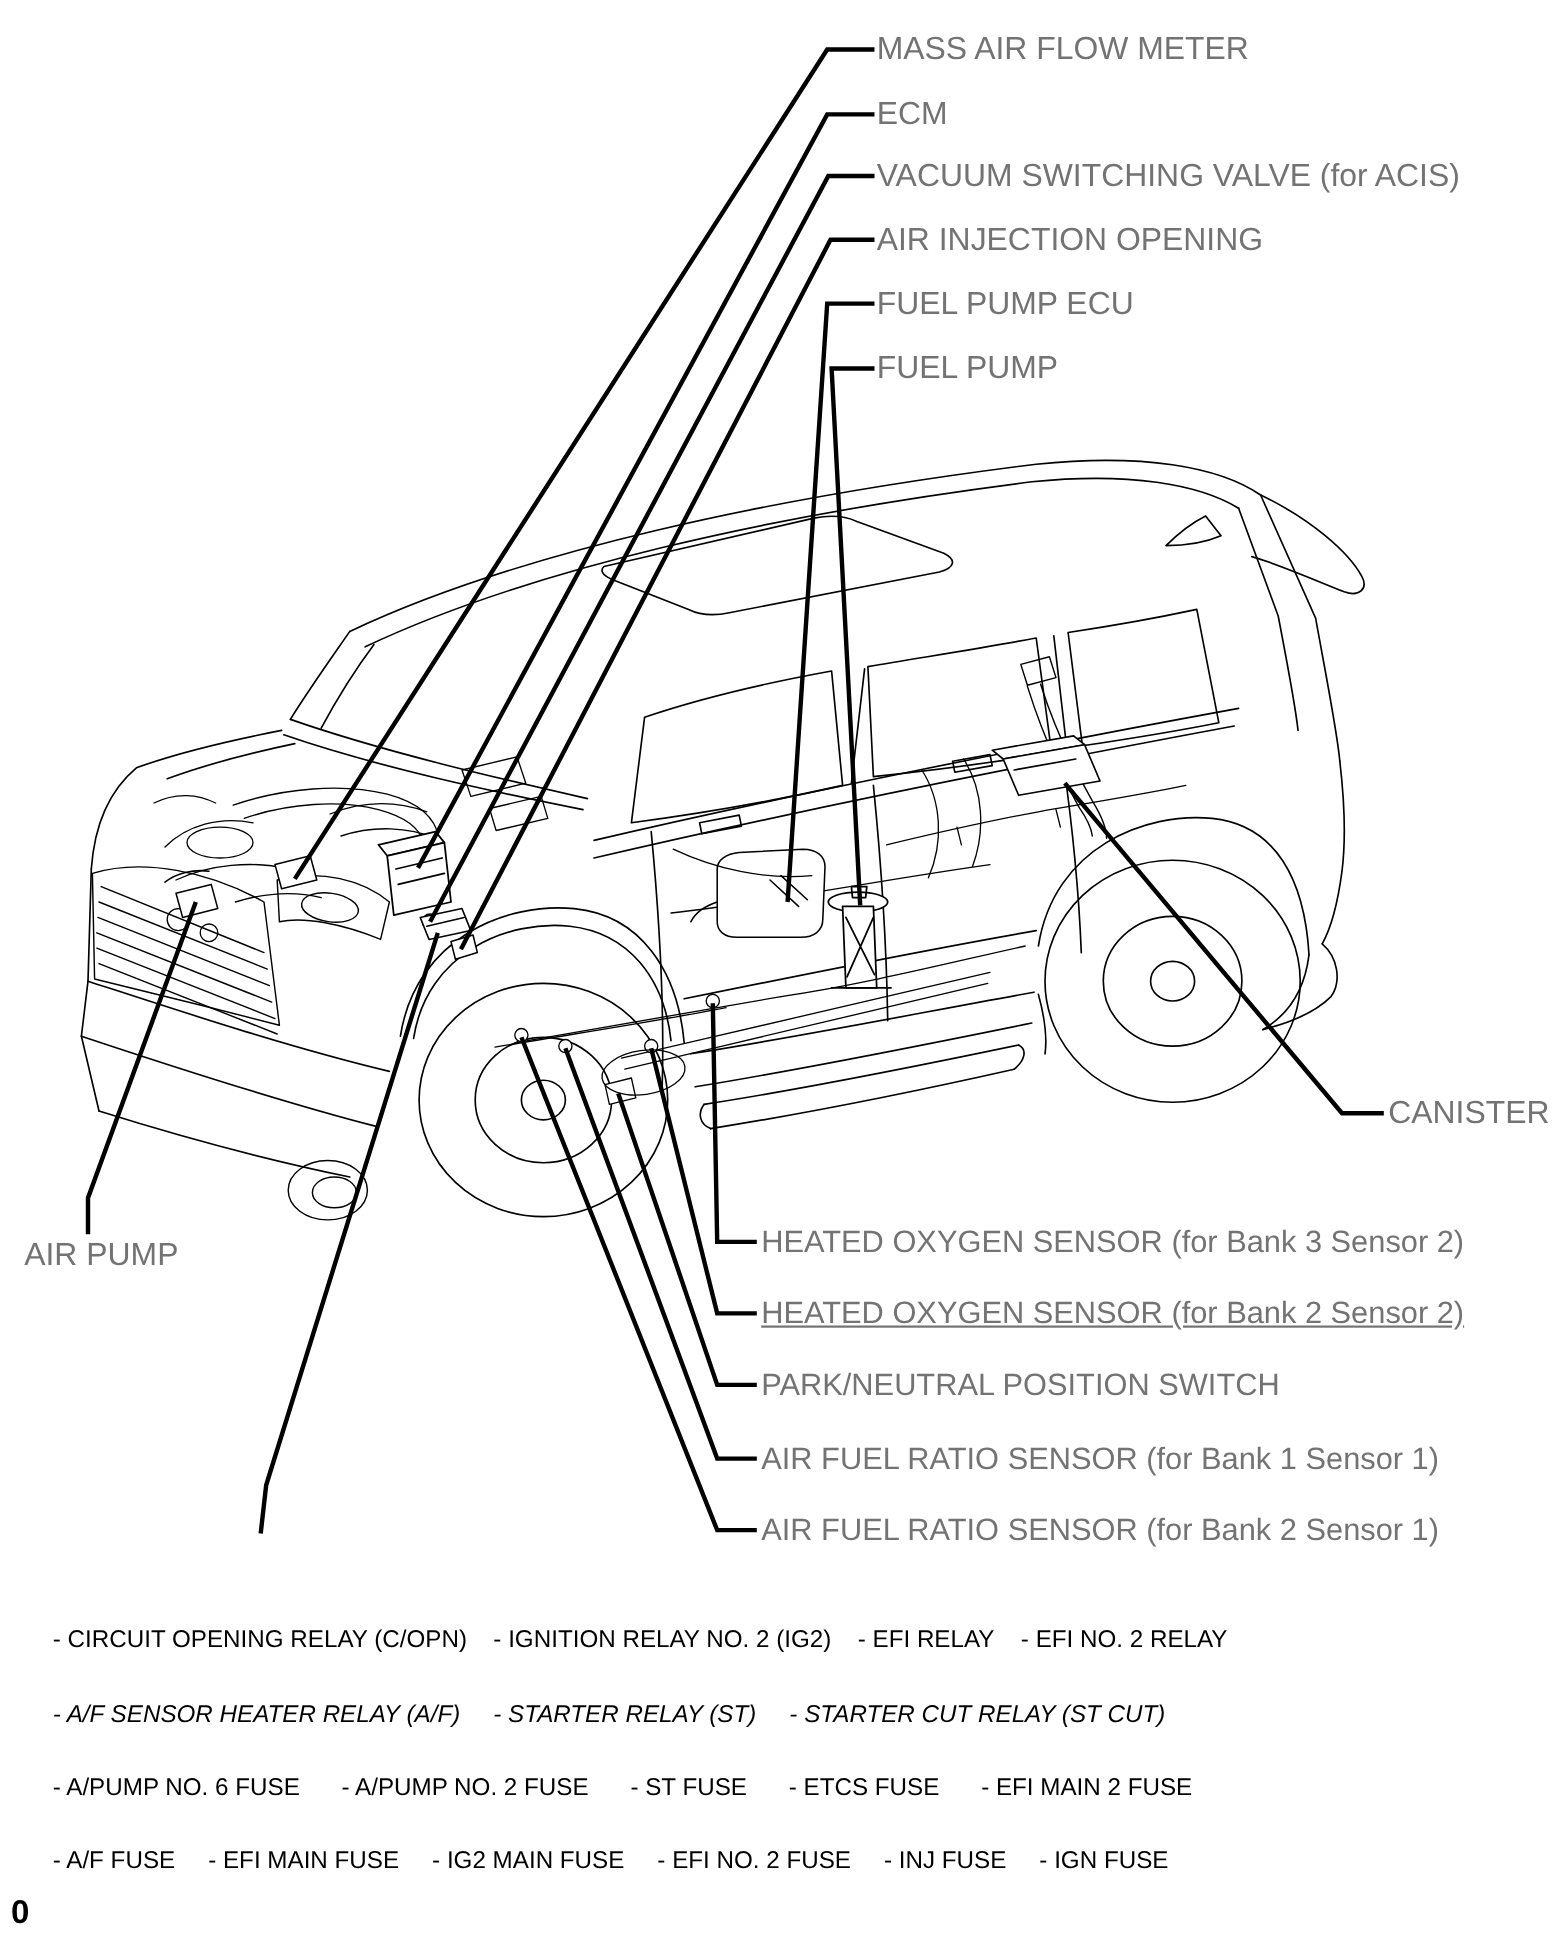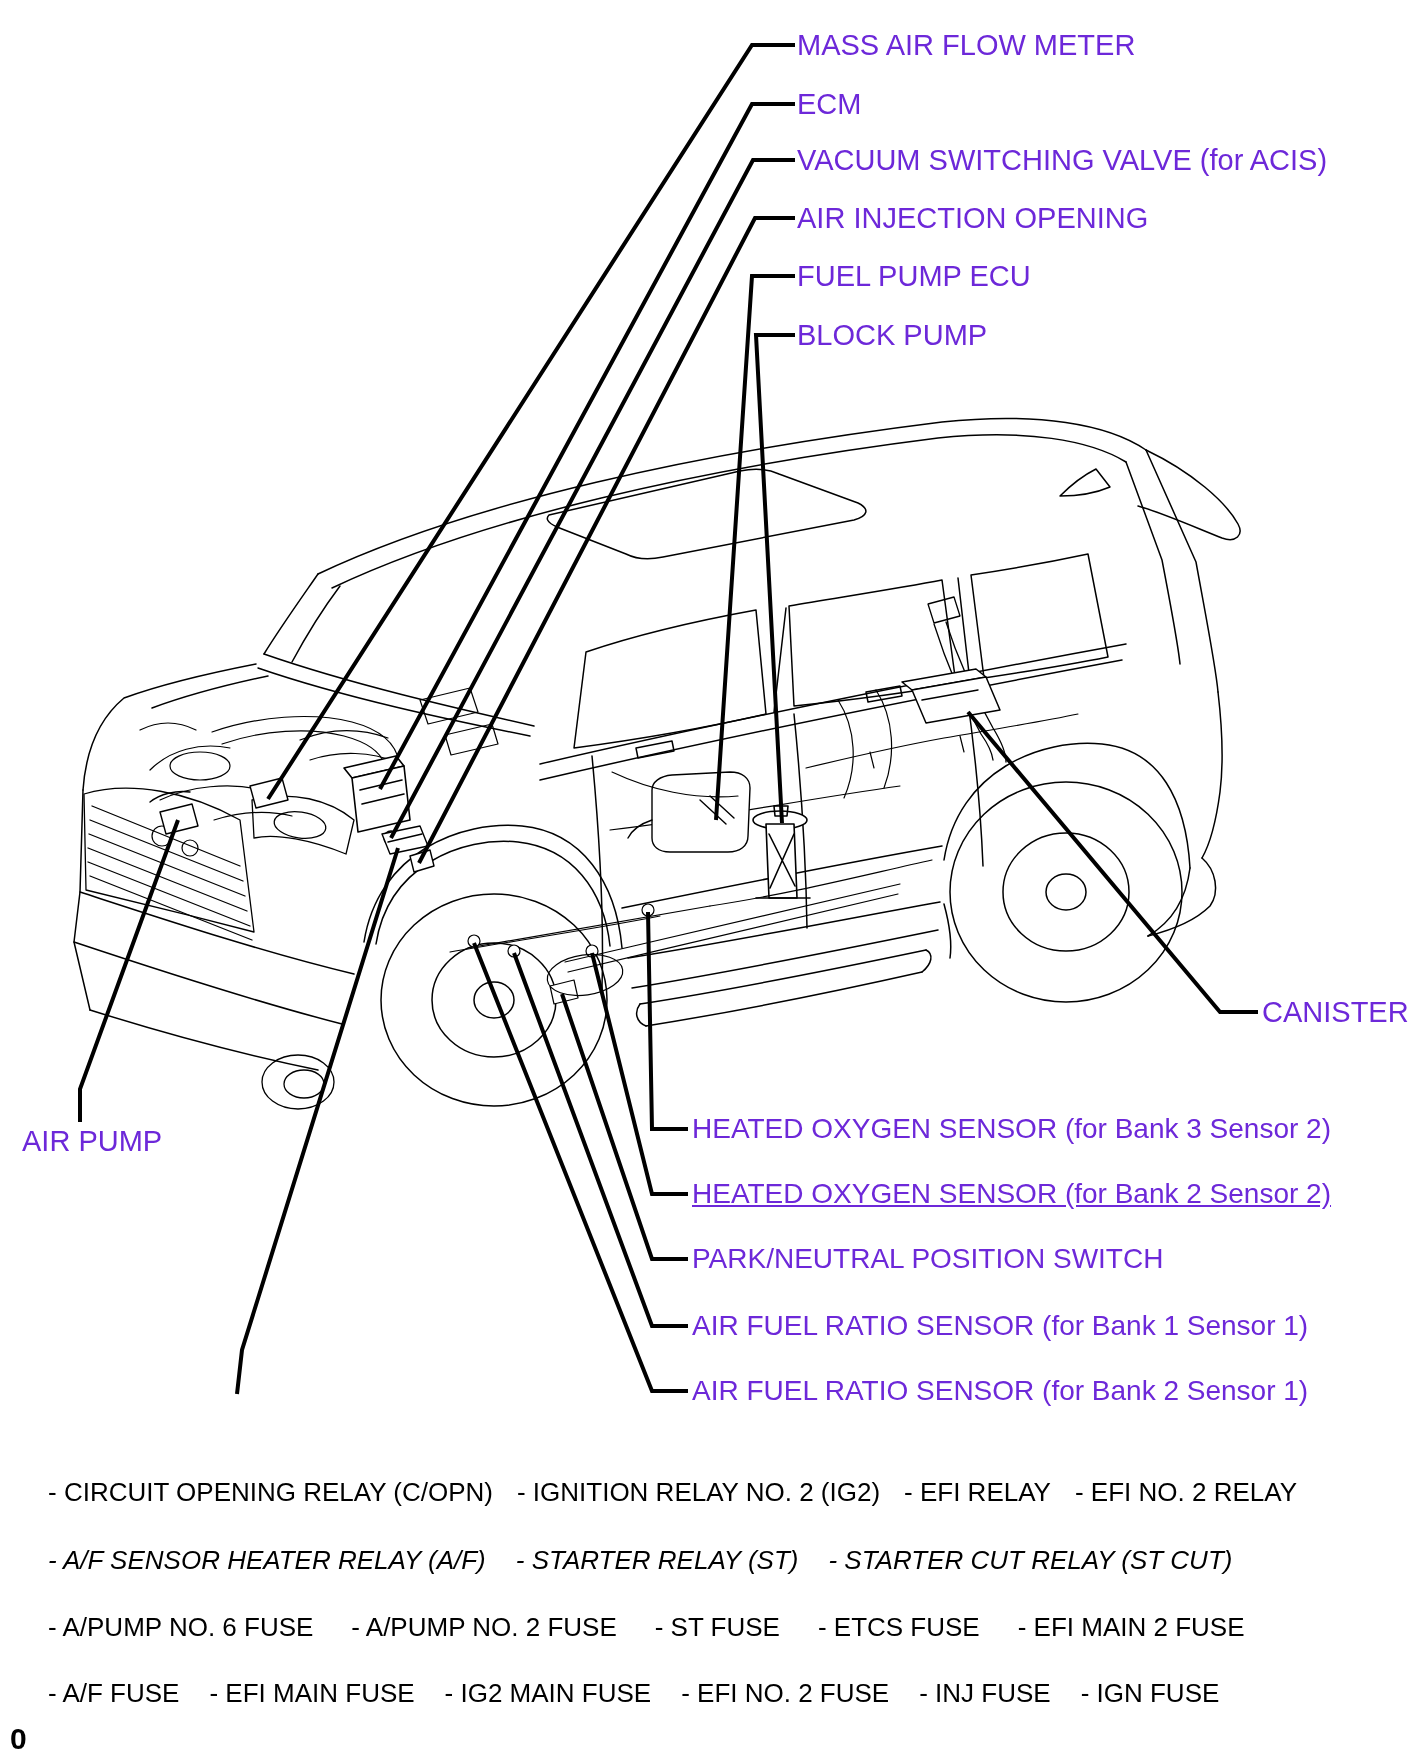--- a/index.html
+++ b/index.html
@@ -10,21 +10,21 @@
     font-family:"Liberation Sans", sans-serif;
     color:#000;
     overflow:hidden;
   }
   .diagram-svg{position:absolute;left:0;top:0;width:1424px;height:1763px;}
   .callout{
     position:absolute;
     font-size:29px;
     line-height:1.05;
     white-space:nowrap;
-    color:#6d28d9;
+    color:#737373;
   }
   
   #top-callouts .callout{left:797px;}
   #top-callouts .callout:nth-child(1){top:30px;}
   #top-callouts .callout:nth-child(2){top:89px;}
   #top-callouts .callout:nth-child(3){top:145px;}
   #top-callouts .callout:nth-child(4){top:203px;}
   #top-callouts .callout:nth-child(5){top:261px;}
   #top-callouts .callout:nth-child(6){top:320px;}
   
@@ -35,21 +35,21 @@
   #lower-callouts .callout:nth-child(4){top:1311px;}
   #lower-callouts .callout:nth-child(5){top:1376px;}
   
   #canister-callout{left:1262px;top:997px;}
   #air-pump-callout{left:22px;top:1126px;}
   #errb-callout{left:48px;top:1388px;}
   
   .bottom-row{
     position:absolute;left:48px;
     display:flex;align-items:flex-start;
-    font-size:26px;white-space:nowrap;
+    font-size:22px;white-space:nowrap;
   }
   #row1{top:1477px;gap:24px;}
   #row2{top:1545px;gap:30px;font-style:italic;}
   #row3{top:1612px;gap:38px;}
   #row4{top:1678px;gap:30px;}
   .page-marker{
     position:absolute;left:10px;top:1722px;
     font-size:30px;font-weight:bold;
   }
 </style>
@@ -252,21 +252,21 @@
       <polyline points="688,1391 652,1391 474,943"></polyline>
     </g>
   </svg>
 
   <div id="top-callouts">
       <div class="callout">MASS AIR FLOW METER</div>
       <div class="callout">ECM</div>
       <div class="callout">VACUUM SWITCHING VALVE (for ACIS)</div>
       <div class="callout">AIR INJECTION OPENING</div>
       <div class="callout">FUEL PUMP ECU</div>
-      <div class="callout">BLOCK PUMP</div>
+      <div class="callout">FUEL PUMP</div>
     </div>
   <div id="lower-callouts">
       <div class="callout">HEATED OXYGEN SENSOR (for Bank 3 Sensor 2)</div>
       <div class="callout">HEATED OXYGEN SENSOR (for Bank 2 Sensor 2)</div>
       <div class="callout">PARK/NEUTRAL POSITION SWITCH</div>
       <div class="callout">AIR FUEL RATIO SENSOR (for Bank 1 Sensor 1)</div>
       <div class="callout">AIR FUEL RATIO SENSOR (for Bank 2 Sensor 1)</div>
     </div>
 
   <div class="callout" id="canister-callout">CANISTER</div>

